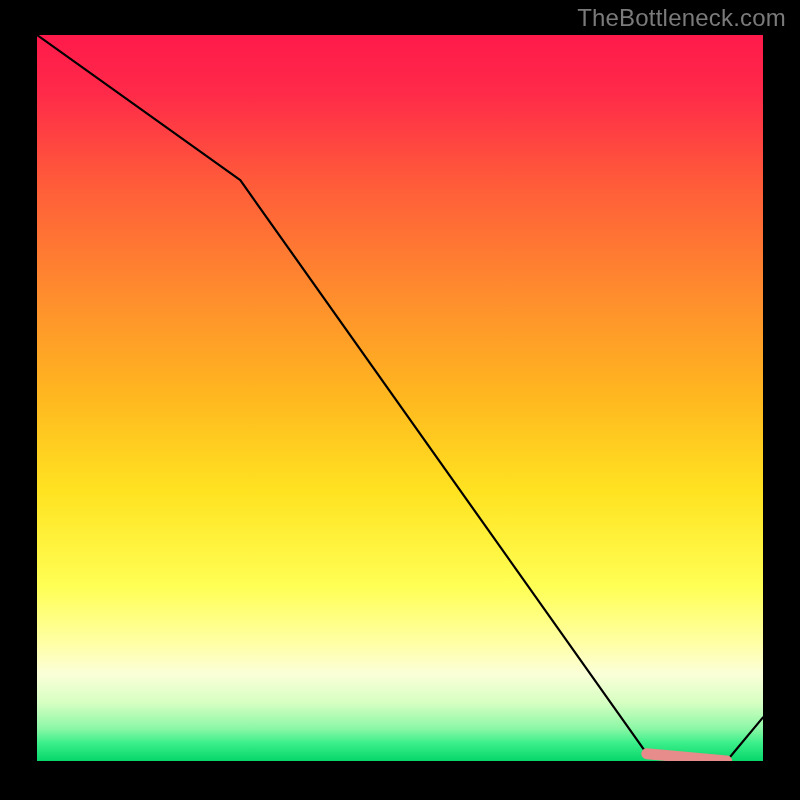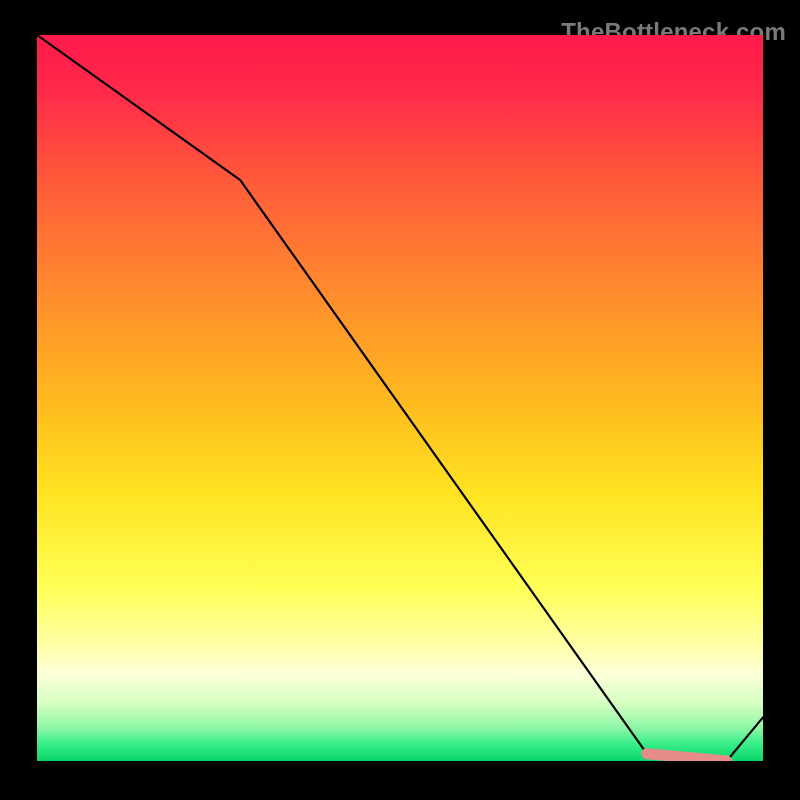--- a/index.html
+++ b/index.html
@@ -14,25 +14,25 @@
   .frame {
     position: absolute;
     left: 0;
     top: 0;
     width: 800px;
     height: 800px;
     background: #000;
   }
   .watermark {
     position: absolute;
-    top: 18px;
+    top: 4px;
     right: 14px;
     color: #7a7a7a;
     font-size: 24px;
-    font-weight: 700;
+    font-weight: 400;
     letter-spacing: 0.2px;
   }
   .plot {
     position: absolute;
     left: 37px;
     top: 35px;
     width: 726px;
     height: 726px;
   }
   .plot svg {

